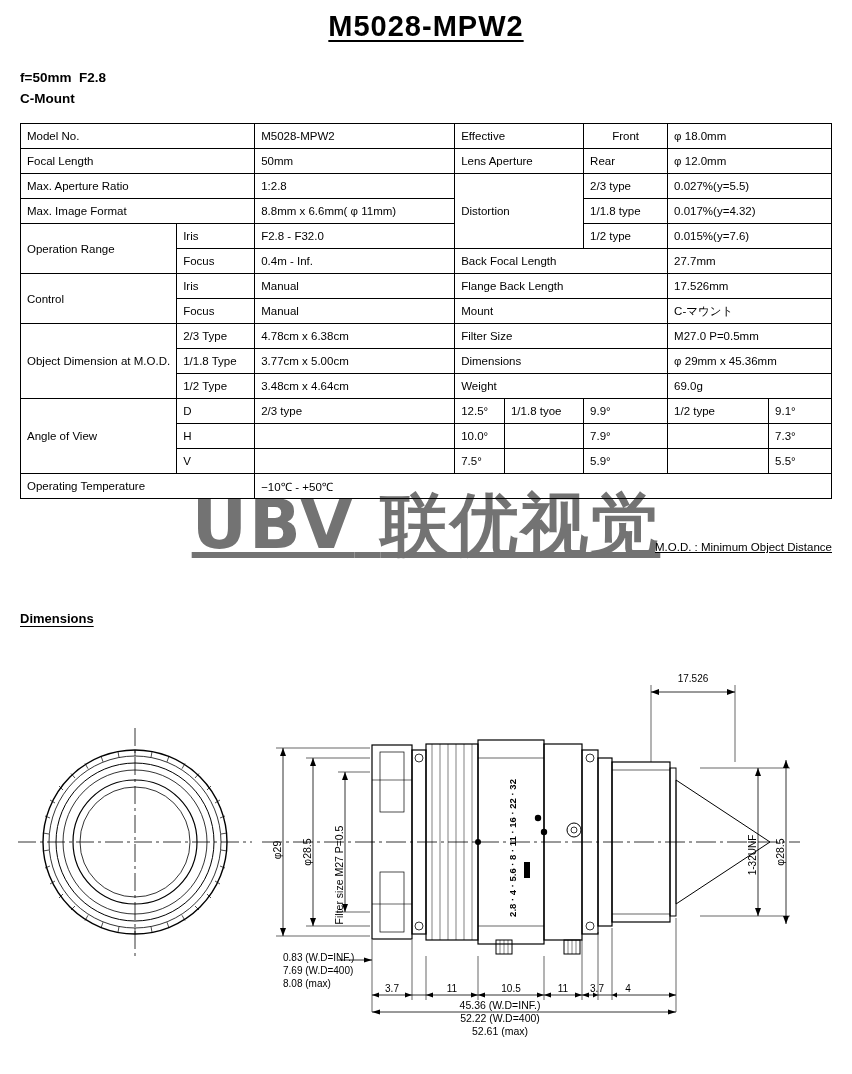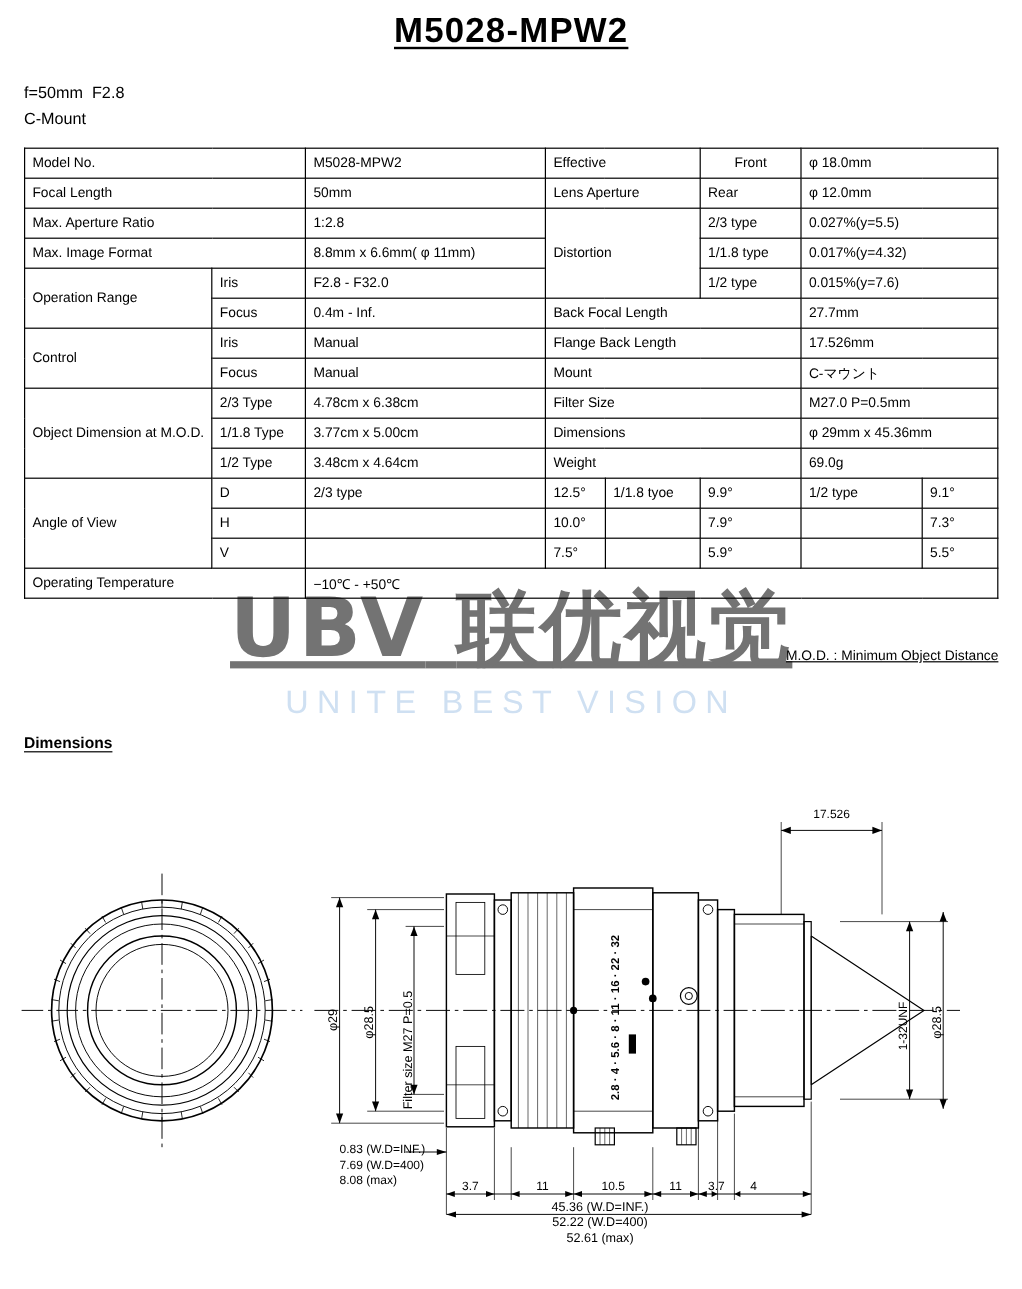--- a/index.html
+++ b/index.html
@@ -24,21 +24,21 @@
     padding-top: 10px;
     text-decoration: underline;
     text-underline-offset: 4px;
   }
 
   
   .subtitle {
     margin-left: 20px;
     margin-top: 24px;
     font-size: 13.5px;
-    font-weight: normal;
+    font-weight: bold;
     line-height: 21px;
   }
   .subtitle div { white-space: pre; }
 
   
   .spec-wrap {
     margin: 14px 20px 0 20px;
     position: relative;
     z-index: 3;
   }
@@ -135,21 +135,20 @@
     <div>C-Mount</div>
   </div>
 
   <div class="watermark">
     <div class="wm-row">
       <div class="wm-logo">
         <span>UBV</span>
         <span>联优视觉</span>
       </div>
     </div>
-    <div class="wm-text">UNITE BEST VISION</div>
   </div>
 
   <div class="spec-wrap">
     <table class="spec">
       <tbody>
 
         <tr>
           <td class="c-l" colspan="2">Model No.</td>
           <td class="c-val">M5028-MPW2</td>
           <td class="c-m" colspan="2">Effective</td>

